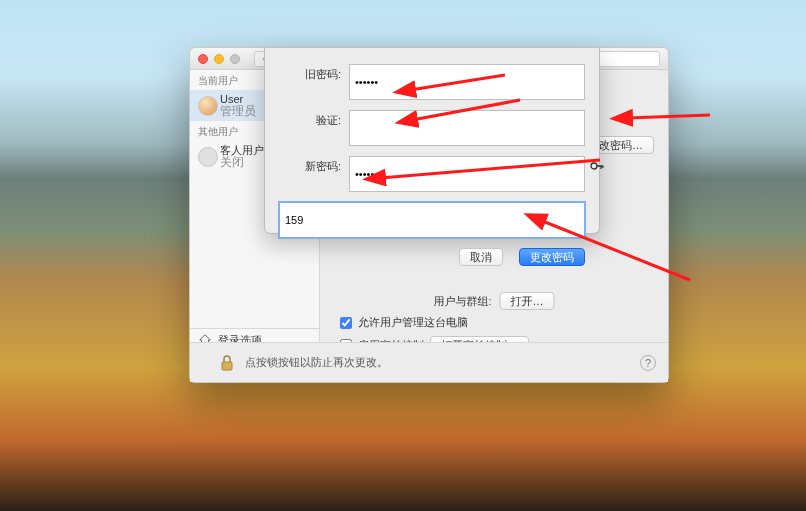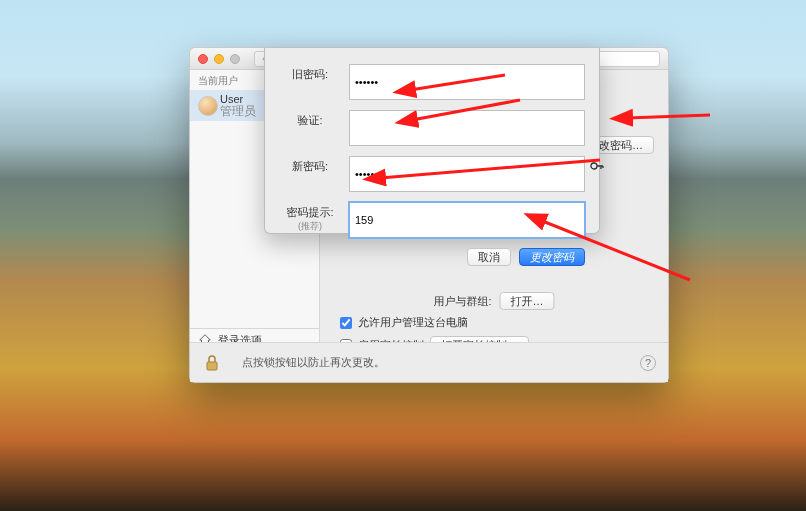--- a/index.html
+++ b/index.html
@@ -50,48 +50,48 @@
   .userrow .name { color:#333;}
   .userrow .role { font-size:12px; color:#8a8a8a;}
   .login-opts { position:absolute; bottom:30px; left:0; right:0; border-top:1px solid #d7d7d7; padding:4px 8px; display:flex; align-items:flex-start; gap:6px; font-size:11px; color:#333;}
   .house { width:14px; height:14px; }
   .addremove { position:absolute; bottom:0; left:0; right:0; display:flex; border-top:1px solid #d7d7d7;}
   .addremove button { flex:0 0 22px; height:20px; border:none; border-right:1px solid #d7d7d7; background:#f3f3f3; font-size:13px; color:#888;}
 
   .main { flex:1; padding:10px 14px; font-size:11px; color:#333; position:relative;}
   .rightcol { position:absolute; right:14px; top:66px; }
   .mac-btn { height:18px; padding:0 10px; font-size:11px; background:linear-gradient(#ffffff,#efefef); border:1px solid #c7c7c7; border-radius:4px; color:#333;}
-  .mac-btn.blue { background:linear-gradient(#5aa7ff,#2a7cf6); border-color:#1e63d6; color:#fff;font-style:italic;}
+  .mac-btn.blue { background:linear-gradient(#5aa7ff,#2a7cf6); border-color:#1e63d6; color:#fff;}
   .contactcard { position:absolute; bottom:72px; left:50%; transform:translateX(-50%); display:flex; align-items:center; gap:8px;}
   .checks { position:absolute; bottom:28px; left:20px; display:flex; flex-direction:column; gap:6px;}
   .chk { display:flex; align-items:center; gap:6px;}
   .chk input { accent-color:#3b82f6; width:12px; height:12px;}
 
-  .footer { position:absolute; left:0; right:0; bottom:0; height:40px; border-top:1px solid #d7d7d7; display:flex; align-items:center; padding:0 12px; font-size:11px; color:#555; gap:20px; background:#ececec;}
+  .footer { position:absolute; left:0; right:0; bottom:0; height:40px; border-top:1px solid #d7d7d7; display:flex; align-items:center; padding:0 27px; font-size:11px; color:#555; gap:8px; background:#ececec;}
   .lockwrap { width:20px; height:20px; }
   .help { position:absolute; right:12px; width:16px; height:16px; border-radius:50%; border:1px solid #b0b0b0; font-size:11px; text-align:center; line-height:14px; color:#777;}
 
   
   .sheet {
     position:absolute; left:74px; top:0; width:336px; height:186px;
     background:#ececec; border:1px solid #bcbcbc; border-top:none;
     border-bottom-left-radius:6px; border-bottom-right-radius:6px;
     box-shadow: 0 10px 24px rgba(0,0,0,0.25);
     padding:16px 14px 12px 14px;
   }
   .form-row { display:flex; align-items:flex-start; margin-bottom:10px;}
-  .form-row label { width:70px; text-align:center; font-size:11px; color:#333; padding-top:3px; padding-right:8px;}
+  .form-row label { width:70px; text-align:right; font-size:11px; color:#333; padding-top:3px; padding-right:8px;}
   .form-row label .sub { display:block; font-size:9px; color:#888;}
   .form-row .field { flex:1; position:relative;}
   .form-row input[type=password], .form-row input[type=text] {
     width:100%; height:36px; border:1px solid #bfbfbf; background:#fff; padding:0 5px; font-size:11px;
   }
   .form-row input.focused { outline:2px solid #7bb1f0; outline-offset:-1px;}
   .key-icon { position:absolute; right:-20px; top:2px; width:16px; height:16px;}
-  .sheet-buttons { display:flex; justify-content:flex-end; gap:8px; margin-top:8px;}
+  .sheet-buttons { display:flex; justify-content:flex-end; gap:16px; margin-top:8px;}
 
   
   .arrow-svg { position:absolute; left:0; top:0; width:806px; height:511px; pointer-events:none;}
 </style>
 </head>
 <body>
 
 <div class="desktop">
 
   <div class="window">
@@ -134,20 +134,28 @@
     <div class="content">
       <div class="sidebar">
         <div class="side-section-label">当前用户</div>
         <div class="userrow selected">
           <div class="avatar"></div>
           <div class="txt">
             <span class="name">User</span>
             <span class="role">管理员</span>
           </div>
         </div>
+        <div class="side-section-label">其他用户</div>
+        <div class="userrow">
+          <div class="avatar guest"></div>
+          <div class="txt">
+            <span class="name">客人用户</span>
+            <span class="role">关闭</span>
+          </div>
+        </div>
         <div class="login-opts">
           <svg class="house" viewBox="0 0 16 16">
               <path d="M2 8 L8 2 L14 8 L12 8 L12 14 L4 14 L4 8 Z" fill="none" stroke="#555" stroke-width="1"></path>
             </svg>
           <span>登录选项</span>
         </div>
         <div class="addremove">
           <button>+</button>
           <button>−</button>
         </div>
@@ -201,21 +209,20 @@
         <label>新密码:</label>
         <div class="field">
           <input type="password" value="••••••" style="">
           <svg class="key-icon" viewBox="0 0 16 16">
               <circle cx="5" cy="8" r="3" fill="none" stroke="#333" stroke-width="1.3"></circle>
               <path d="M8 8 H14 M12 8 V11 M14 8 V10" stroke="#333" stroke-width="1.3" fill="none"></path>
             </svg>
         </div>
       </div>
       <div class="form-row">
-        <label><span>密码提示:</span><span class="sub">(推荐)</span></label>
         <div class="field">
           <input type="text" class="focused" value="159" style="">
         </div>
       </div>
       <div class="sheet-buttons">
         <button class="mac-btn">取消</button>
         <button class="mac-btn blue">更改密码</button>
       </div>
     </div>
 

